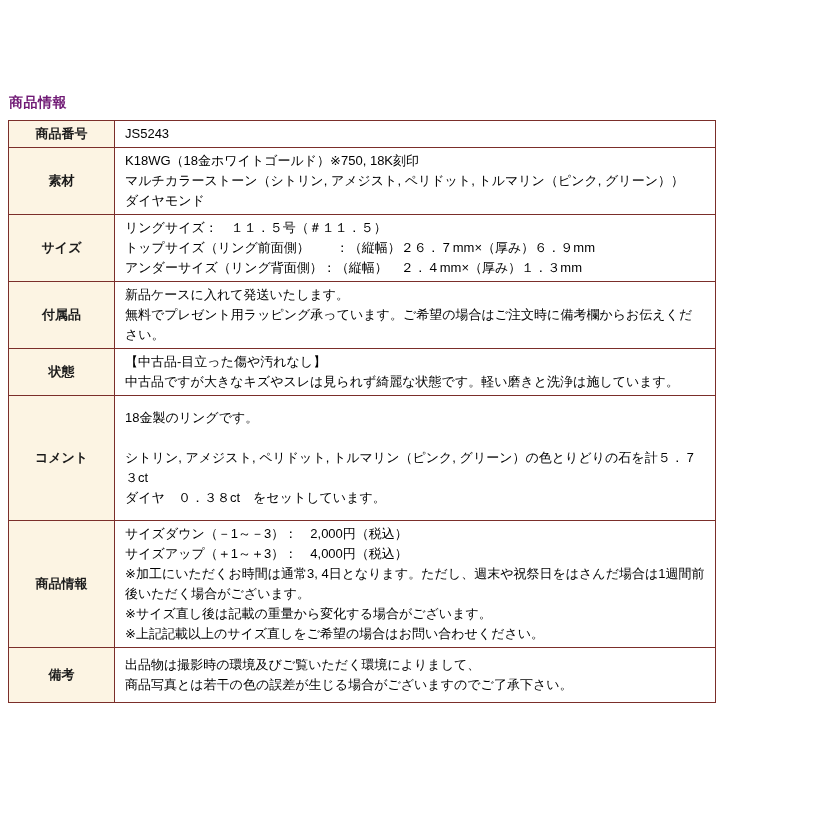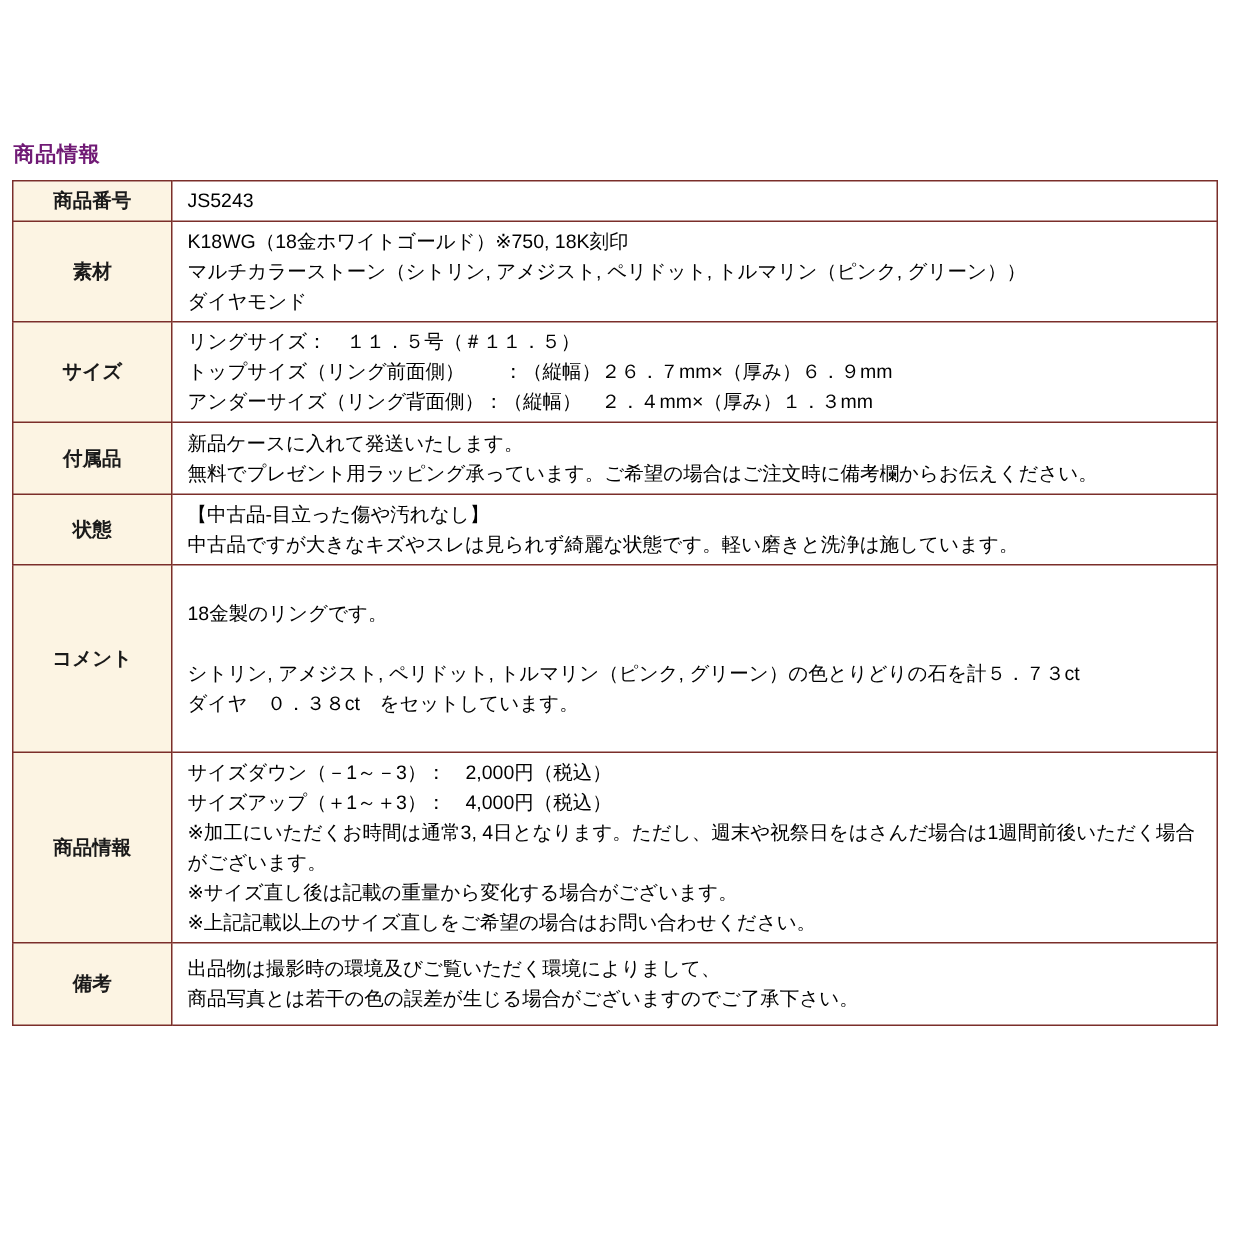--- a/index.html
+++ b/index.html
@@ -12,21 +12,21 @@
   .page{padding:94px 0 0 8px;}
   .page-title{
     font-size:14px;
     font-weight:bold;
     color:#701a75;
     margin:0 0 8px 1px;
     letter-spacing:0.5px;
   }
   table.product-info{
     border-collapse:collapse;
-    width:804px;
+    width:708px;
     table-layout:fixed;
   }
   table.product-info th,
   table.product-info td{
     border:1px solid #7b2e2a;
     font-size:13px;
     vertical-align:middle;
   }
   table.product-info th{
     width:95px;

